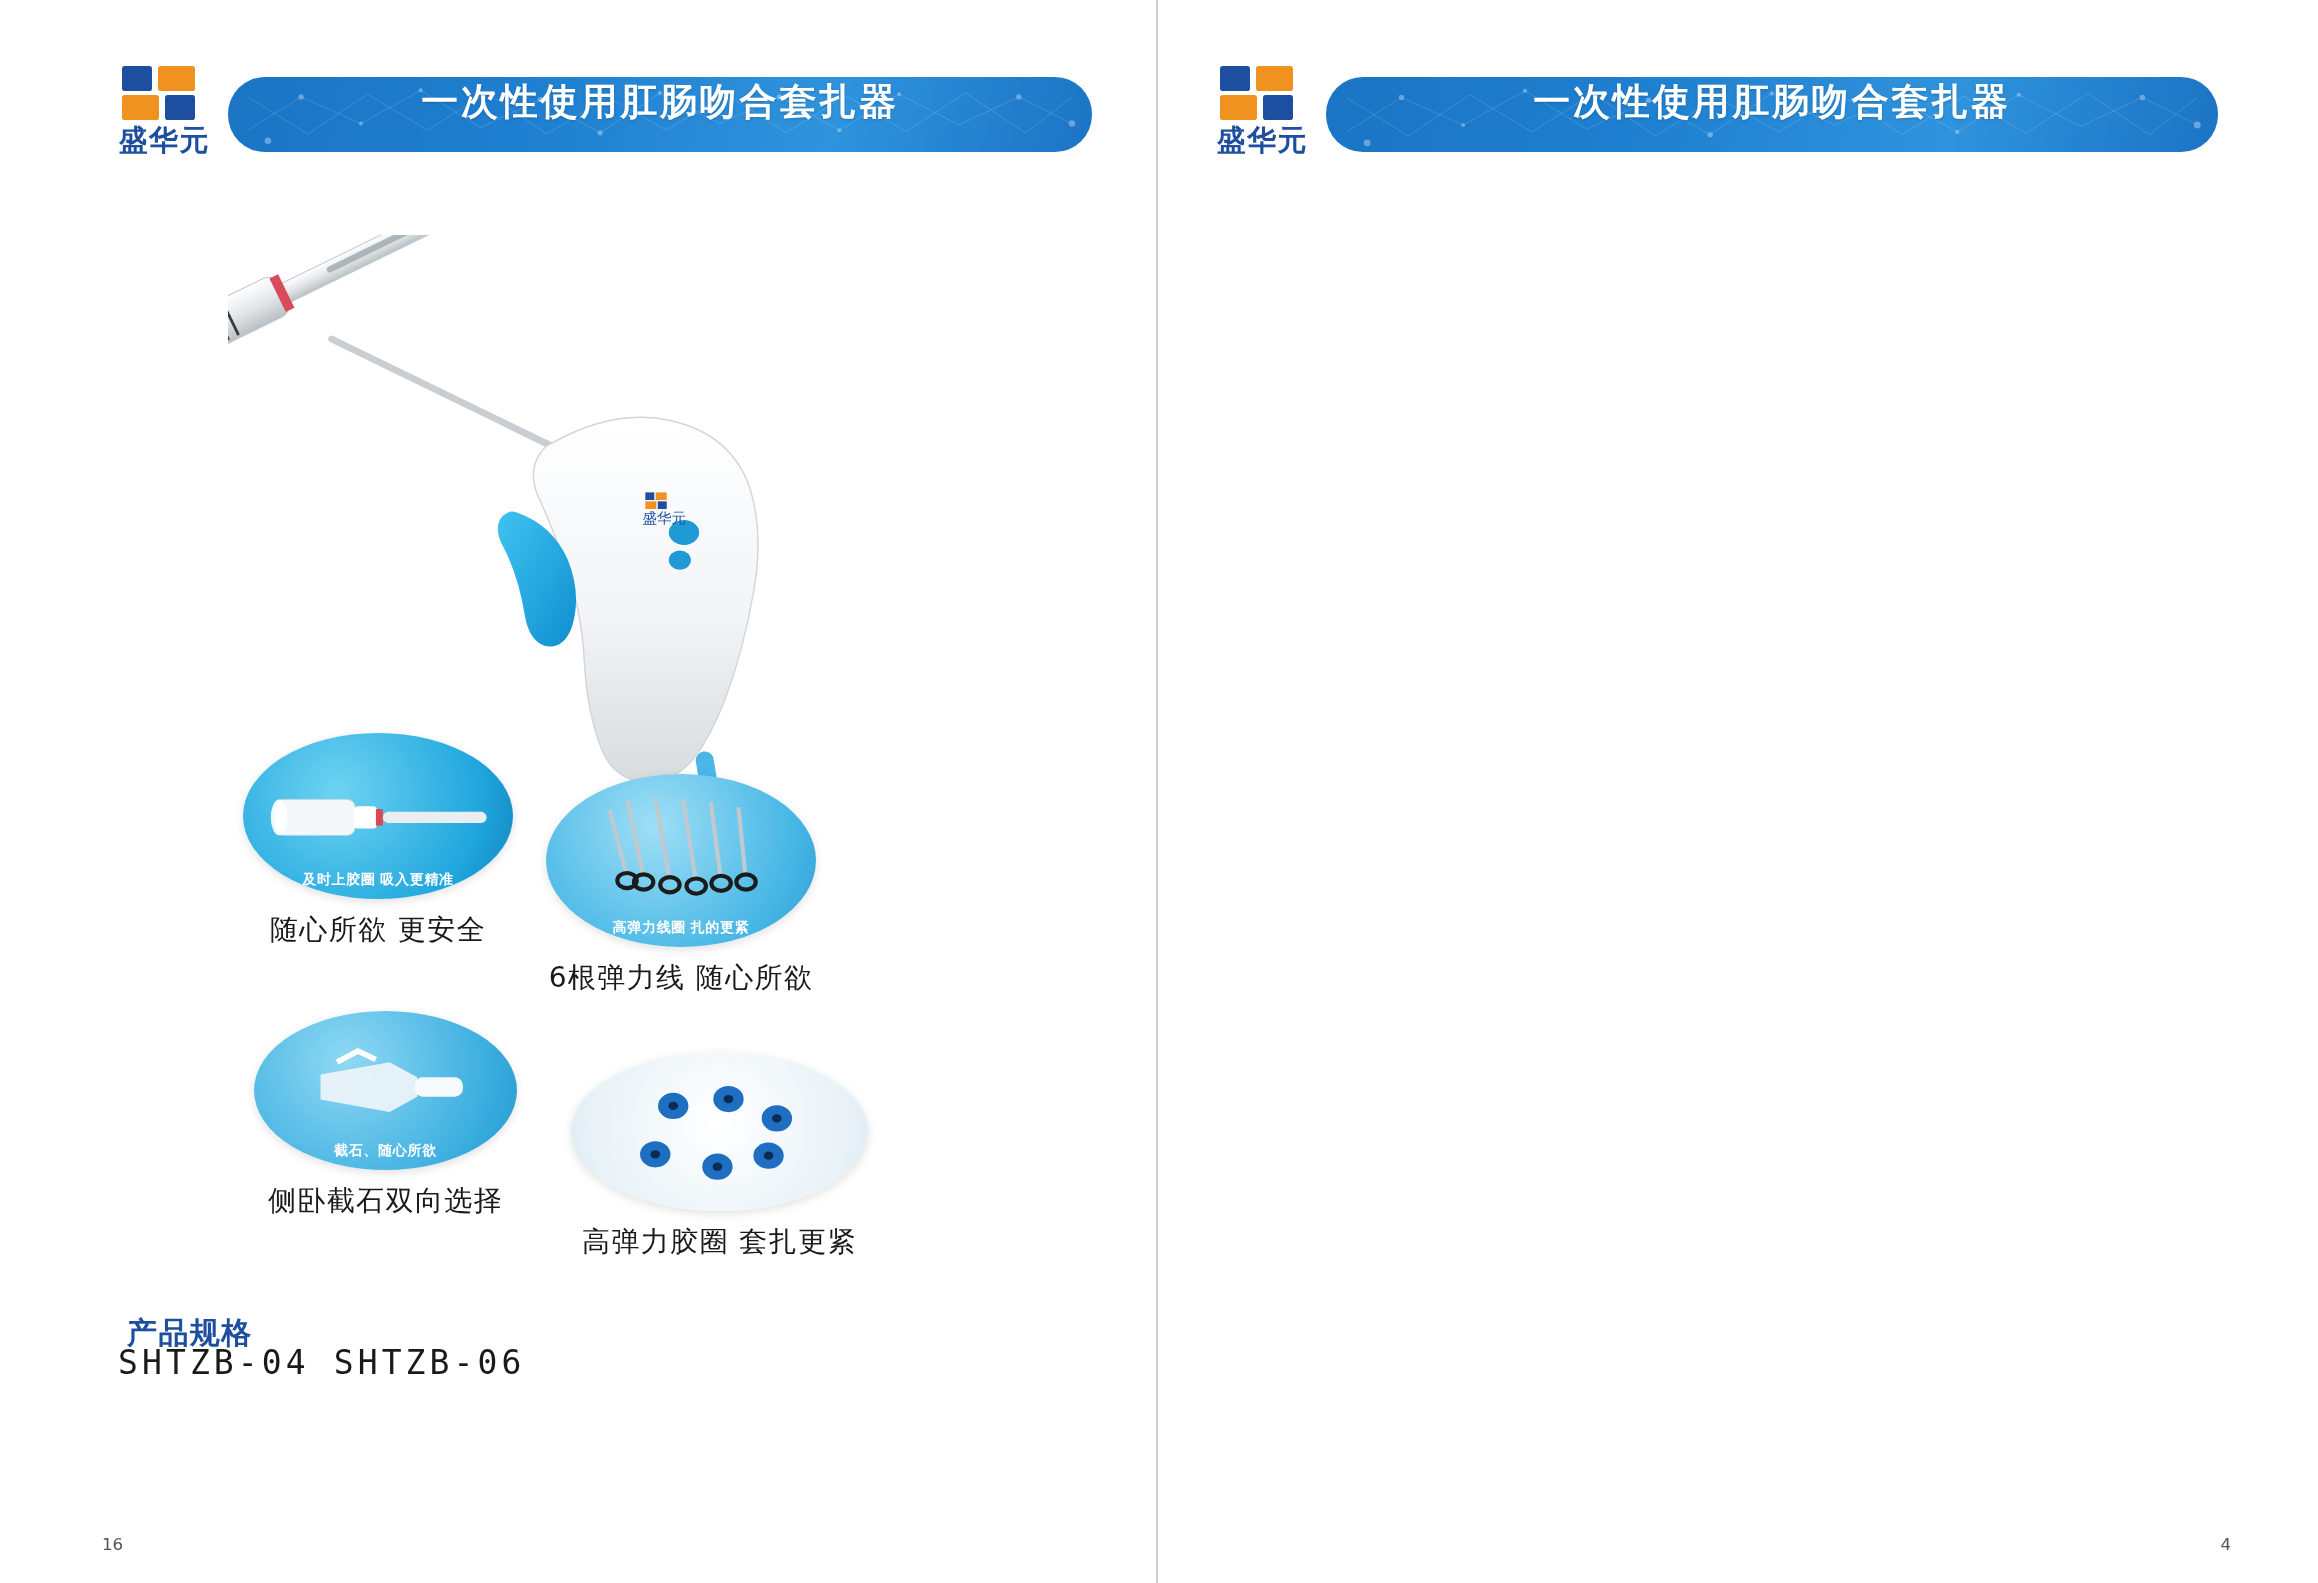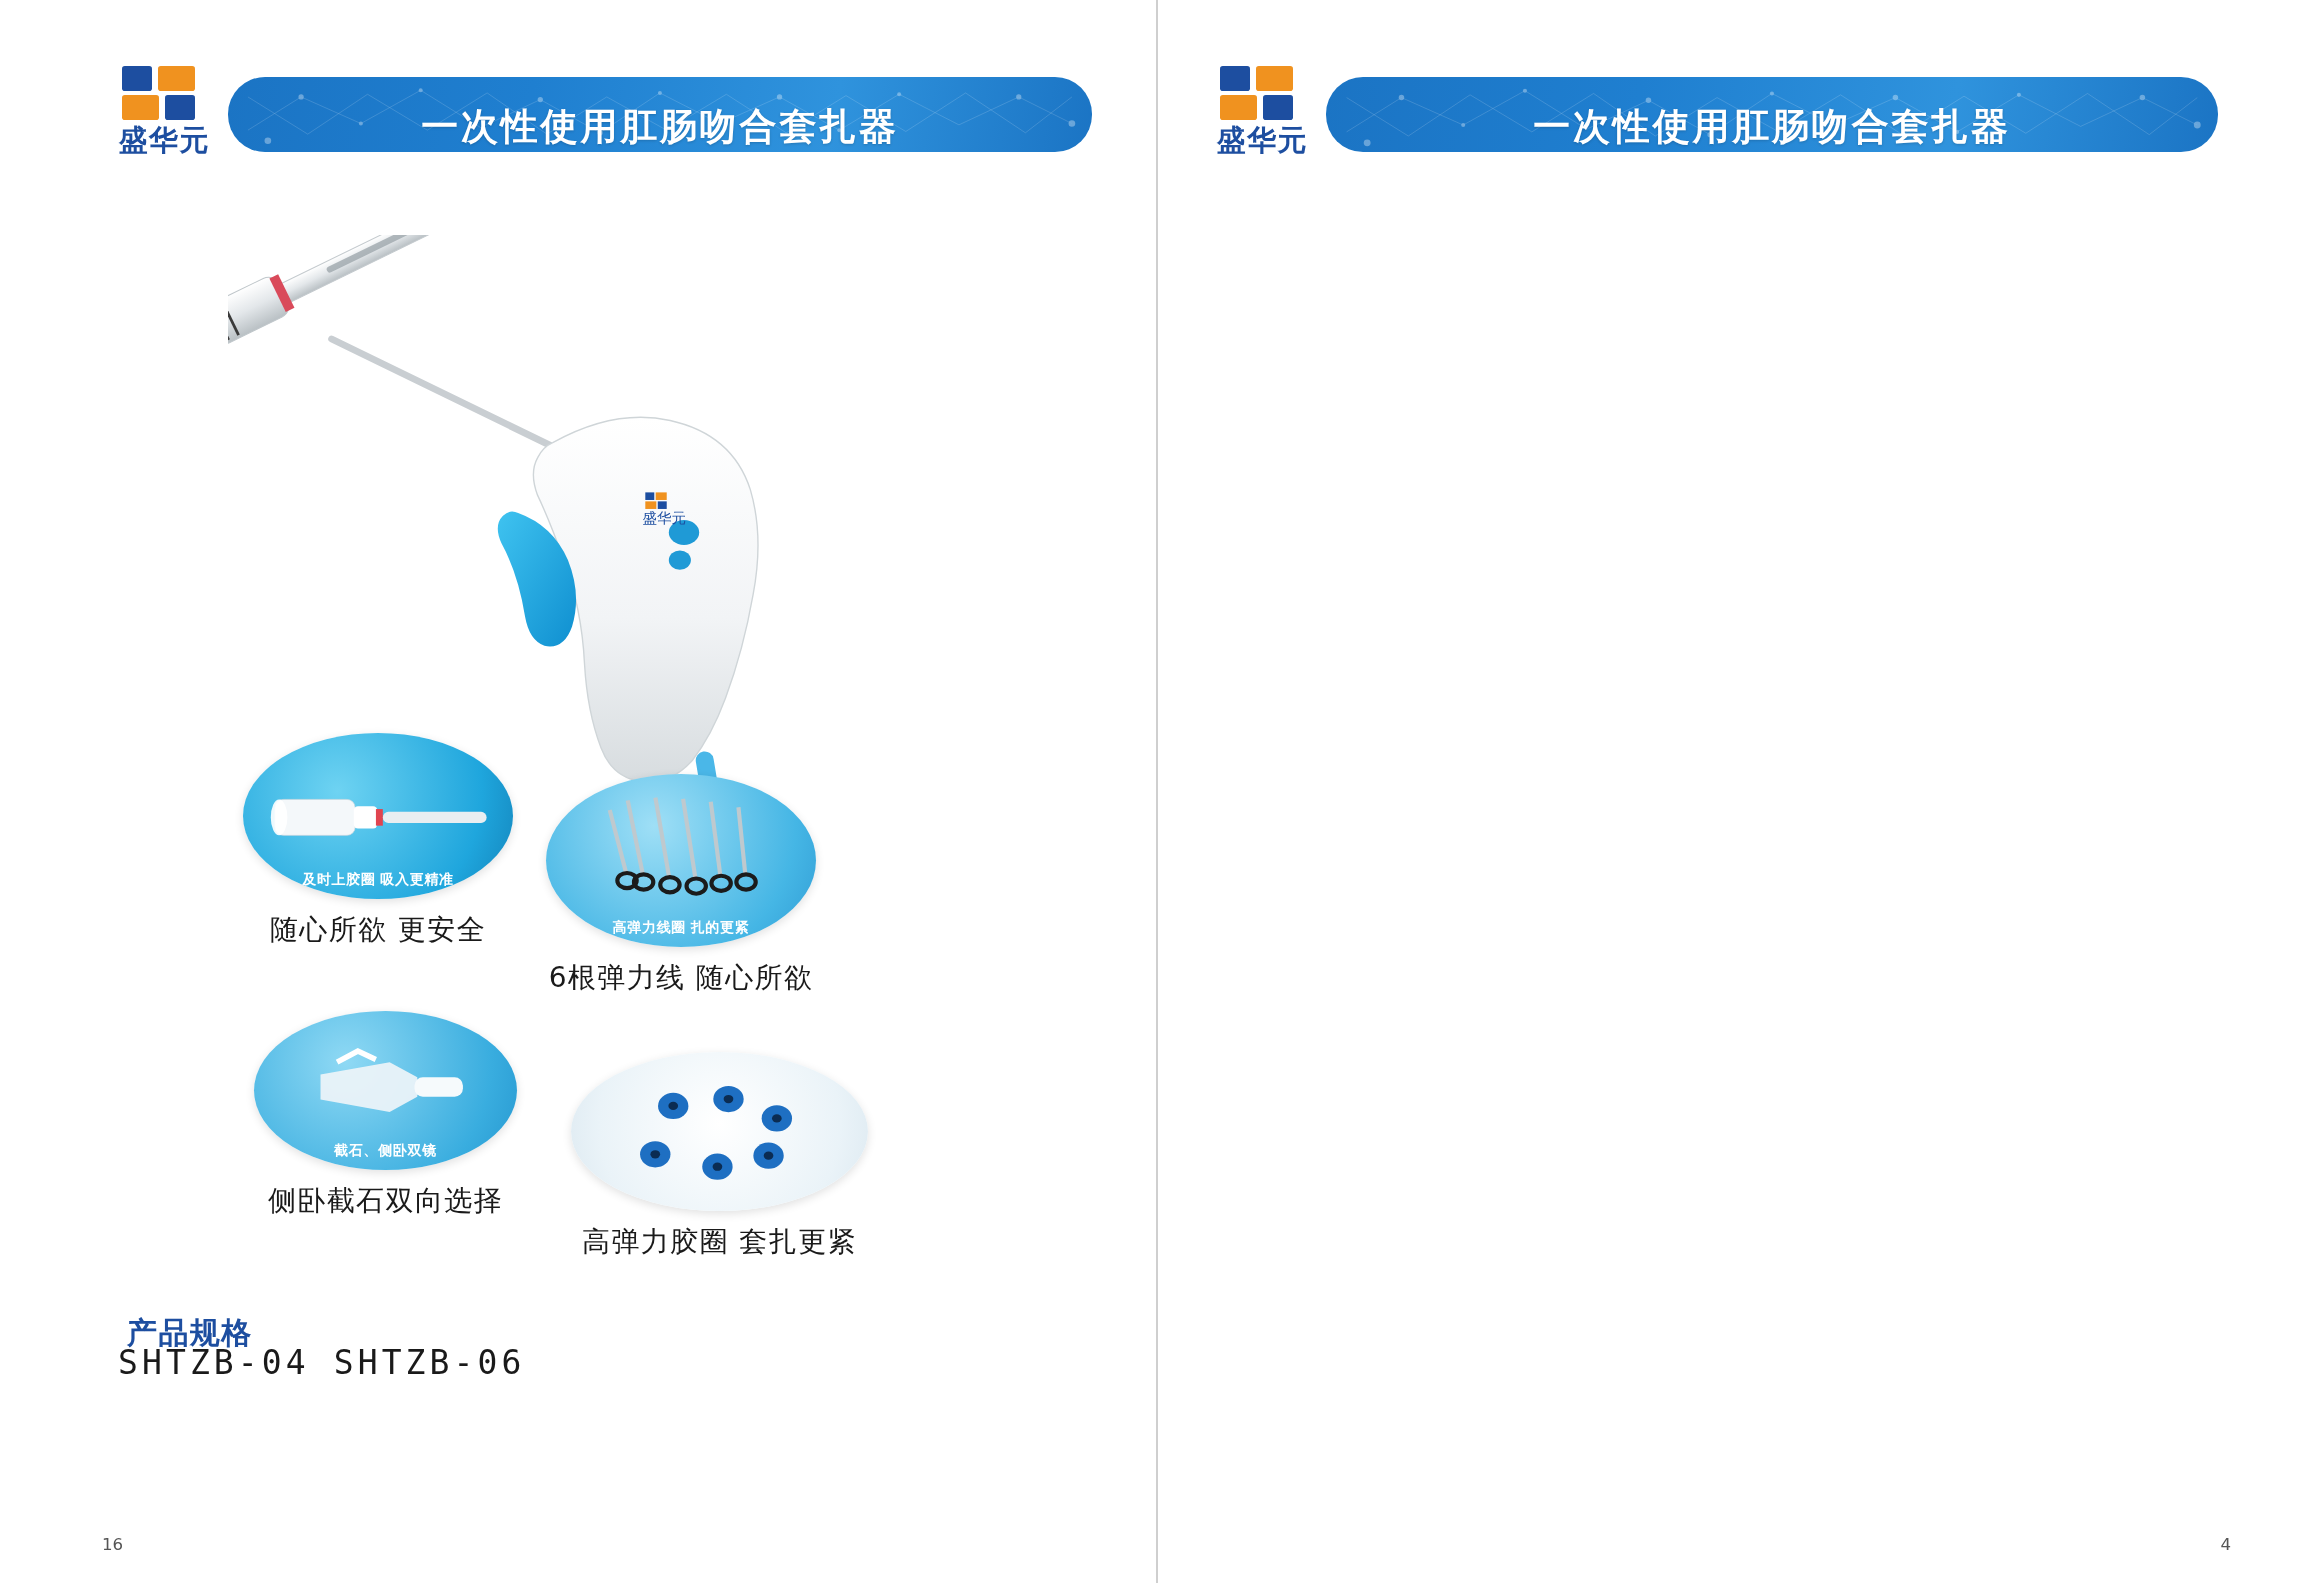--- a/index.html
+++ b/index.html
@@ -20,21 +20,21 @@
   .hdr{position:absolute;display:flex;align-items:center;}
   .logo{width:131px;height:104px;position:relative;flex:none;}
   .logo-mark{position:absolute;left:25px;top:4.1px;width:75px;height:54px;}
   .logo-sq{position:absolute;border-radius:2.8px;}
   .logo-text{position:absolute;left:8.3px;top:59px;width:118px;text-align:center;
     font-size:29px;font-weight:bold;color:#1d4ea0;letter-spacing:1.4px;
     font-family:"DejaVu Sans","Liberation Sans",sans-serif;}
   .banner{
     position:relative;flex:1;height:75px;border-radius:37px;
     background:linear-gradient(100deg,#1b74c4 0%,#1f7fd0 35%,#2f93dd 70%,#1b74c4 100%);
-    display:flex;align-items:flex-end;justify-content:center;overflow:hidden;
+    display:flex;align-items:flex-start;justify-content:center;overflow:hidden;
   }
   .banner .net{position:absolute;inset:0;opacity:.45;}
   .banner-title{
     position:relative;color:#fff;font-size:37px;font-weight:bold;letter-spacing:2.8px;
     font-family:"DejaVu Sans","Liberation Sans",sans-serif;
     text-shadow:0 1.4px 2.8px rgba(0,0,0,.18);
   }
 
   
   .device-wrap{position:absolute;left:228px;top:235px;width:760px;height:664px;}
@@ -206,21 +206,21 @@
       <div class="lbl">6根弹力线 随心所欲</div>
     </div>
 
     <div class="feature" style="left:254px;top:1011px;width:263px;">
       <div class="oval" style="width:263px;height:159px;background:radial-gradient(circle at 35% 32%,#8fd9f4,#39addf 72%,#2596cf);">
         <svg viewBox="0 0 380 230" width="263" height="159">
           <path d="M96 92 L196 74 L236 96 L236 124 L196 146 L96 128 Z" fill="#eef4f8" opacity=".92"></path>
           <rect x="232" y="96" width="70" height="28" rx="12" fill="#f6fafc"></rect>
           <path d="M120 74 L150 58 L176 70" stroke="#ffffff" stroke-width="8" fill="none"></path>
         </svg>
-        <div class="cap">截石、侧卧双镜</div>
+        <div class="cap">截石、随心所欲</div>
       </div>
       <div class="lbl">侧卧截石双向选择</div>
     </div>
 
     <div class="feature" style="left:571px;top:1052px;width:297px;">
       <div class="oval" style="width:297px;height:159px;background:radial-gradient(circle at 50% 45%,#ffffff,#eaf3f8 70%,#dbe8f0);">
         <svg viewBox="0 0 430 230" width="297" height="159">
           <g>
             <ellipse cx="148" cy="78" rx="22" ry="19" fill="#1e6fc2"></ellipse>
               <ellipse cx="148" cy="78" rx="7" ry="6" fill="#0b2c52"></ellipse>

